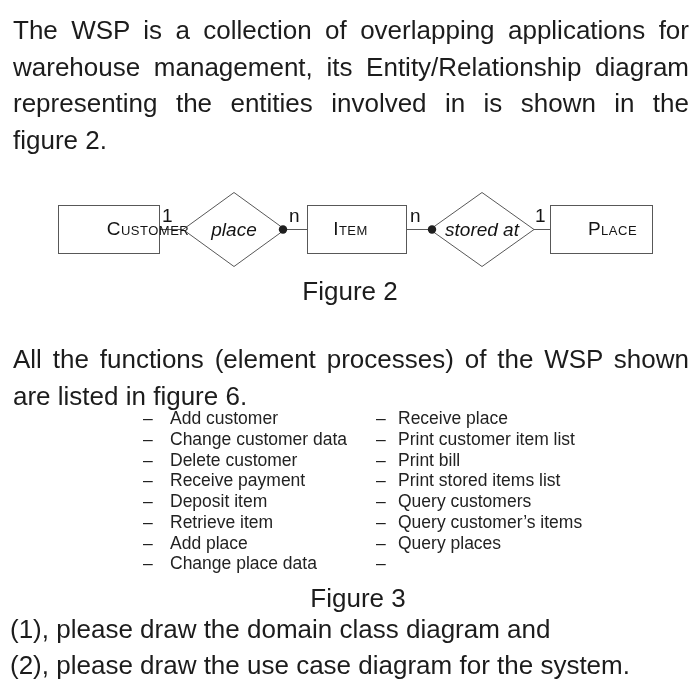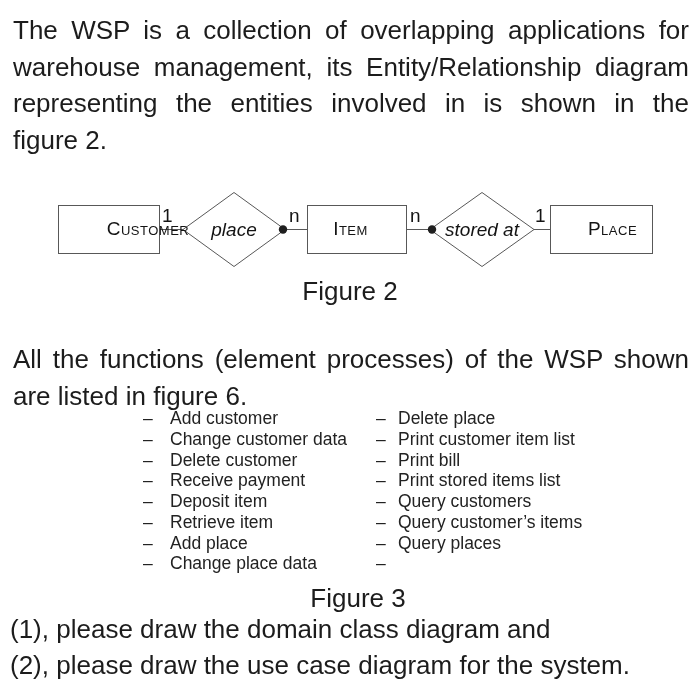--- a/index.html
+++ b/index.html
@@ -118,21 +118,21 @@
         <span>Add place</span>
       </div>
     <div class="li">
         <span class="dash">–</span>
         <span>Change place data</span>
       </div>
   </div>
   <div class="col rightcol">
     <div class="li">
         <span class="dash">–</span>
-        <span>Delete place</span>
+        <span>Receive place</span>
       </div>
     <div class="li">
         <span class="dash">–</span>
         <span>Print customer item list</span>
       </div>
     <div class="li">
         <span class="dash">–</span>
         <span>Print bill</span>
       </div>
     <div class="li">

